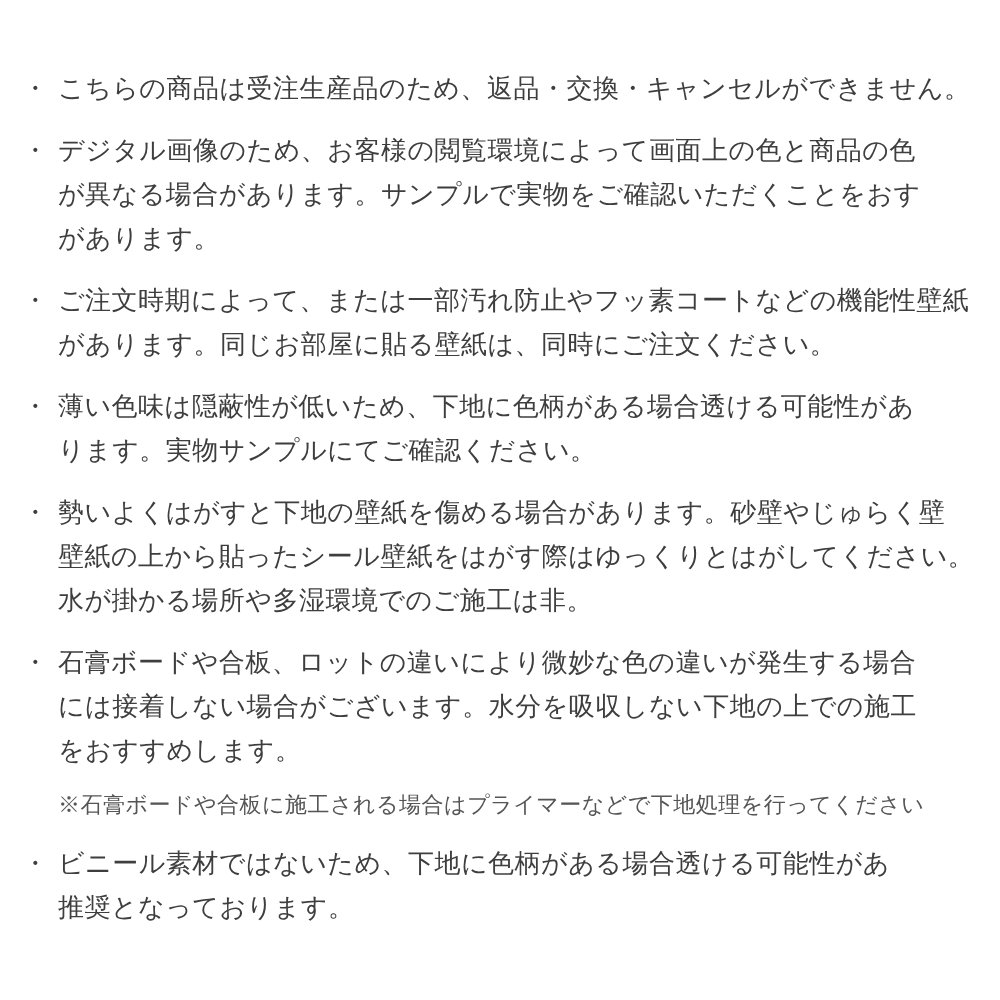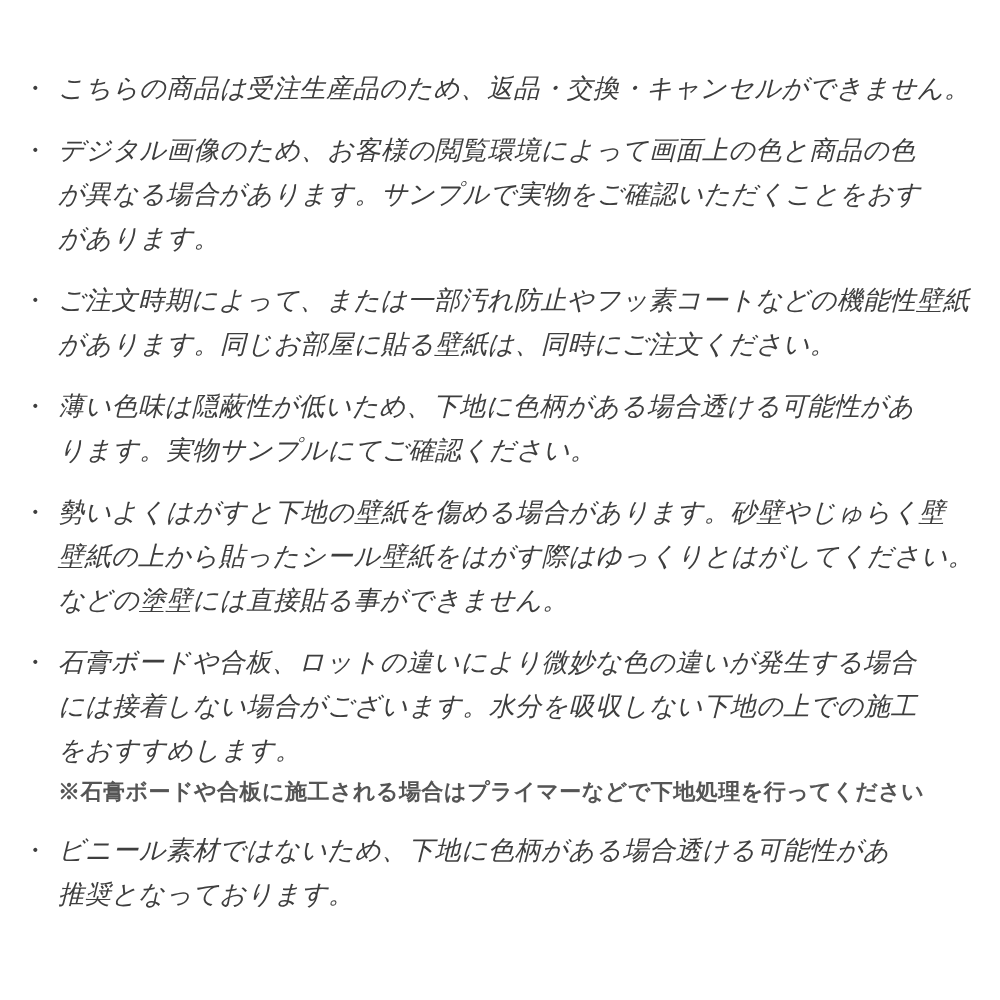--- a/index.html
+++ b/index.html
@@ -30,28 +30,26 @@
   .bullet {
     position: absolute;
     left: 0;
     top: 0;
     width: 36px;
     text-align: left;
     color: #3e3e3e;
   }
   .line {
     min-height: 44px;
-    font-style: italic;
   }
   .subnote {
     font-size: 22px;
     line-height: 36px;
     color: #555555;
-    margin-top: 2px;
-    font-weight: bold;
+    margin-top: 15px;
   }
 </style>
 </head>
 <body>
 
 <div class="notes">
 
   <div class="note">
     <span class="bullet">・</span>
     <div class="line">こちらの商品は受注生産品のため、返品・交換・キャンセルができません。</div>
@@ -73,21 +71,21 @@
   <div class="note">
     <span class="bullet">・</span>
     <div class="line">薄い色味は隠蔽性が低いため、下地に色柄がある場合透ける可能性があ</div>
     <div class="line">ります。実物サンプルにてご確認ください。</div>
   </div>
 
   <div class="note">
     <span class="bullet">・</span>
     <div class="line">勢いよくはがすと下地の壁紙を傷める場合があります。砂壁やじゅらく壁</div>
     <div class="line">壁紙の上から貼ったシール壁紙をはがす際はゆっくりとはがしてください。</div>
-    <div class="line">などの塗壁には直接貼る事ができません。</div>
+    <div class="line">水が掛かる場所や多湿環境でのご施工は非。</div>
   </div>
 
   <div class="note">
     <span class="bullet">・</span>
     <div class="line">石膏ボードや合板、ロットの違いにより微妙な色の違いが発生する場合</div>
     <div class="line">には接着しない場合がございます。水分を吸収しない下地の上での施工</div>
     <div class="line">をおすすめします。</div>
     <div class="subnote">※石膏ボードや合板に施工される場合はプライマーなどで下地処理を行ってください</div>
   </div>
 

